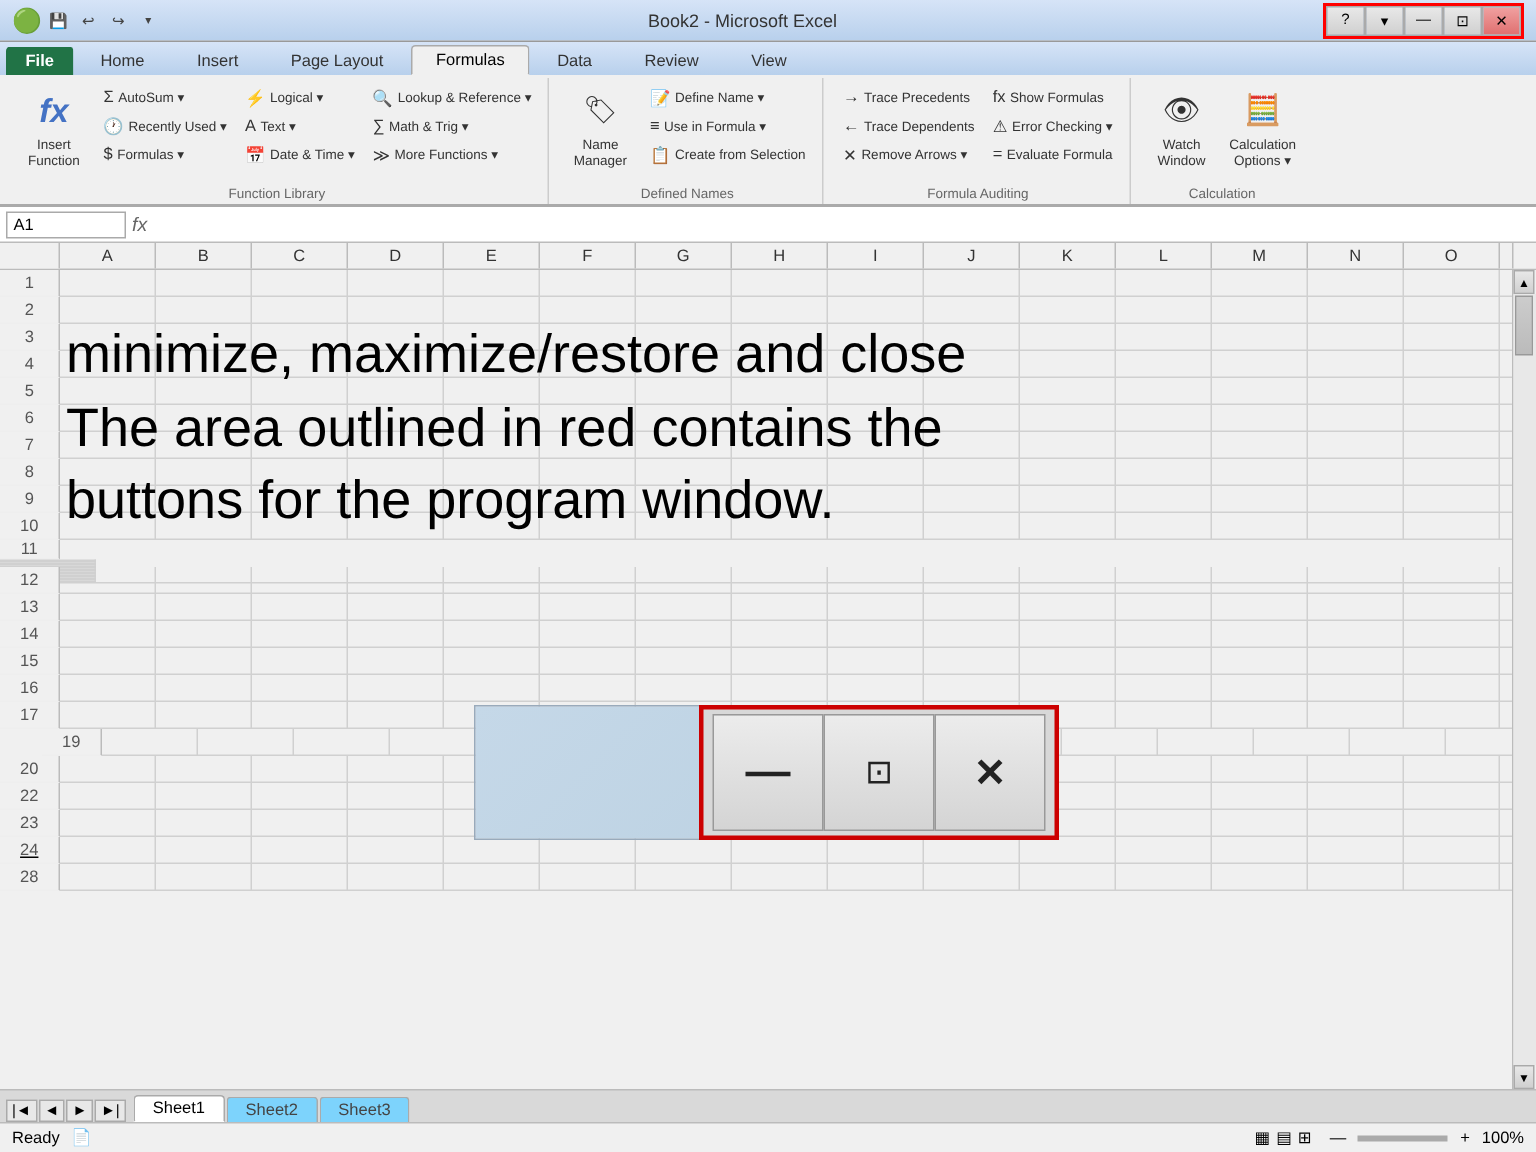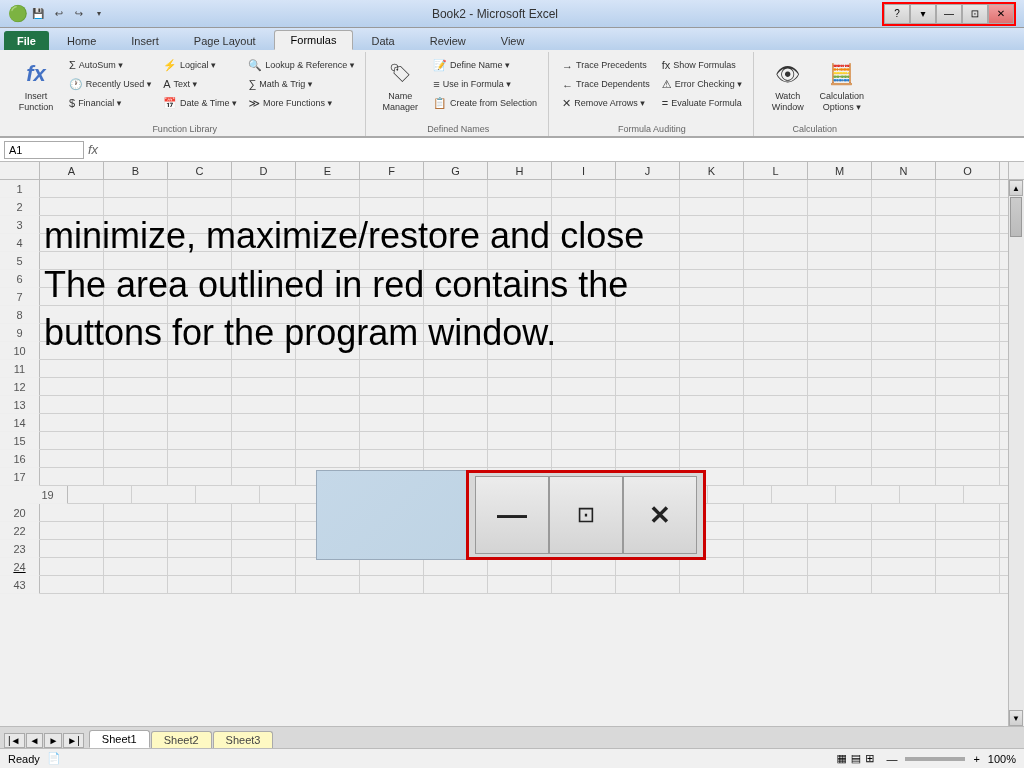--- a/index.html
+++ b/index.html
@@ -198,21 +198,21 @@
       padding: 0 4px;
       gap: 1px;
     }
     .sheet-tab {
       padding: 2px 12px;
       font-size: 11px;
       border: 1px solid #aaa;
       border-bottom: none;
       border-radius: 3px 3px 0 0;
       cursor: pointer;
-      background: #fef9c3;
+      background: #7dd3fc;
       color: #444;
     }
     .sheet-tab.active {
       background: white;
       color: #000;
       border-bottom: 1px solid white;
     }
     .sheet-nav { display: flex; align-items: center; gap: 1px; margin-right: 4px; }
     .sheet-nav-btn { font-size: 10px; cursor: pointer; padding: 1px 3px; border: 1px solid #aaa; background: #e8e8e8; }
   </style>
@@ -262,21 +262,21 @@
         <div class="rb-small">
           <span class="rb-small-icon">Σ</span>
           <span>AutoSum ▾</span>
         </div>
         <div class="rb-small">
           <span class="rb-small-icon">🕐</span>
           <span>Recently Used ▾</span>
         </div>
         <div class="rb-small">
           <span class="rb-small-icon">$</span>
-          <span>Financial ▾</span>
+          <span>Formulas ▾</span>
         </div>
       </div>
       <div class="rb-col">
         <div class="rb-small">
           <span class="rb-small-icon">⚡</span>
           <span>Logical ▾</span>
         </div>
         <div class="rb-small">
           <span class="rb-small-icon">A</span>
           <span>Text ▾</span>
@@ -594,21 +594,21 @@
             <div style="width: 64px; min-width: 64px; border-right: 1px solid rgb(208, 208, 208); border-bottom: 1px solid rgb(208, 208, 208); font-size: 11px; padding: 0px 2px; overflow: hidden;"></div>
             <div style="width: 64px; min-width: 64px; border-right: 1px solid rgb(208, 208, 208); border-bottom: 1px solid rgb(208, 208, 208); font-size: 11px; padding: 0px 2px; overflow: hidden;"></div>
             <div style="width: 64px; min-width: 64px; border-right: 1px solid rgb(208, 208, 208); border-bottom: 1px solid rgb(208, 208, 208); font-size: 11px; padding: 0px 2px; overflow: hidden;"></div>
             <div style="width: 64px; min-width: 64px; border-right: 1px solid rgb(208, 208, 208); border-bottom: 1px solid rgb(208, 208, 208); font-size: 11px; padding: 0px 2px; overflow: hidden;"></div>
             <div style="width: 64px; min-width: 64px; border-right: 1px solid rgb(208, 208, 208); border-bottom: 1px solid rgb(208, 208, 208); font-size: 11px; padding: 0px 2px; overflow: hidden;"></div>
             <div style="width: 64px; min-width: 64px; border-right: 1px solid rgb(208, 208, 208); border-bottom: 1px solid rgb(208, 208, 208); font-size: 11px; padding: 0px 2px; overflow: hidden;"></div>
             <div style="width: 64px; min-width: 64px; border-right: 1px solid rgb(208, 208, 208); border-bottom: 1px solid rgb(208, 208, 208); font-size: 11px; padding: 0px 2px; overflow: hidden;"></div>
             <div style="width: 64px; min-width: 64px; border-right: 1px solid rgb(208, 208, 208); border-bottom: 1px solid rgb(208, 208, 208); font-size: 11px; padding: 0px 2px; overflow: hidden;"></div>
             <div style="flex: 1 1 0%; border-bottom: 1px solid rgb(208, 208, 208);"></div>
           </div>
-          <div style="display: flex; height: 18px;">
+          <div style="display: flex; height: 18px; flex-direction: column;">
             <div style="width: 40px; min-width: 40px; background: rgb(240, 240, 240); border-right: 1px solid rgb(187, 187, 187); border-bottom: 1px solid rgb(238, 238, 238); font-size: 11px; display: flex; align-items: center; justify-content: center; color: rgb(85, 85, 85);">11</div>
             <div style="width: 64px; min-width: 64px; border-right: 1px solid rgb(208, 208, 208); border-bottom: 1px solid rgb(208, 208, 208); font-size: 11px; padding: 0px 2px; overflow: hidden;"></div>
             <div style="width: 64px; min-width: 64px; border-right: 1px solid rgb(208, 208, 208); border-bottom: 1px solid rgb(208, 208, 208); font-size: 11px; padding: 0px 2px; overflow: hidden;"></div>
             <div style="width: 64px; min-width: 64px; border-right: 1px solid rgb(208, 208, 208); border-bottom: 1px solid rgb(208, 208, 208); font-size: 11px; padding: 0px 2px; overflow: hidden;"></div>
             <div style="width: 64px; min-width: 64px; border-right: 1px solid rgb(208, 208, 208); border-bottom: 1px solid rgb(208, 208, 208); font-size: 11px; padding: 0px 2px; overflow: hidden;"></div>
             <div style="width: 64px; min-width: 64px; border-right: 1px solid rgb(208, 208, 208); border-bottom: 1px solid rgb(208, 208, 208); font-size: 11px; padding: 0px 2px; overflow: hidden;"></div>
             <div style="width: 64px; min-width: 64px; border-right: 1px solid rgb(208, 208, 208); border-bottom: 1px solid rgb(208, 208, 208); font-size: 11px; padding: 0px 2px; overflow: hidden;"></div>
             <div style="width: 64px; min-width: 64px; border-right: 1px solid rgb(208, 208, 208); border-bottom: 1px solid rgb(208, 208, 208); font-size: 11px; padding: 0px 2px; overflow: hidden;"></div>
             <div style="width: 64px; min-width: 64px; border-right: 1px solid rgb(208, 208, 208); border-bottom: 1px solid rgb(208, 208, 208); font-size: 11px; padding: 0px 2px; overflow: hidden;"></div>
             <div style="width: 64px; min-width: 64px; border-right: 1px solid rgb(208, 208, 208); border-bottom: 1px solid rgb(208, 208, 208); font-size: 11px; padding: 0px 2px; overflow: hidden;"></div>
@@ -823,21 +823,21 @@
             <div style="width: 64px; min-width: 64px; border-right: 1px solid rgb(208, 208, 208); border-bottom: 1px solid rgb(208, 208, 208); font-size: 11px; padding: 0px 2px; overflow: hidden;"></div>
             <div style="width: 64px; min-width: 64px; border-right: 1px solid rgb(208, 208, 208); border-bottom: 1px solid rgb(208, 208, 208); font-size: 11px; padding: 0px 2px; overflow: hidden;"></div>
             <div style="width: 64px; min-width: 64px; border-right: 1px solid rgb(208, 208, 208); border-bottom: 1px solid rgb(208, 208, 208); font-size: 11px; padding: 0px 2px; overflow: hidden;"></div>
             <div style="width: 64px; min-width: 64px; border-right: 1px solid rgb(208, 208, 208); border-bottom: 1px solid rgb(208, 208, 208); font-size: 11px; padding: 0px 2px; overflow: hidden;"></div>
             <div style="width: 64px; min-width: 64px; border-right: 1px solid rgb(208, 208, 208); border-bottom: 1px solid rgb(208, 208, 208); font-size: 11px; padding: 0px 2px; overflow: hidden;"></div>
             <div style="width: 64px; min-width: 64px; border-right: 1px solid rgb(208, 208, 208); border-bottom: 1px solid rgb(208, 208, 208); font-size: 11px; padding: 0px 2px; overflow: hidden;"></div>
             <div style="width: 64px; min-width: 64px; border-right: 1px solid rgb(208, 208, 208); border-bottom: 1px solid rgb(208, 208, 208); font-size: 11px; padding: 0px 2px; overflow: hidden;"></div>
             <div style="flex: 1 1 0%; border-bottom: 1px solid rgb(208, 208, 208);"></div>
           </div>
           <div style="display: flex; height: 18px;">
-            <div style="width: 40px; min-width: 40px; background: rgb(240, 240, 240); border-right: 1px solid rgb(187, 187, 187); border-bottom: 1px solid rgb(238, 238, 238); font-size: 11px; display: flex; align-items: center; justify-content: center; color: rgb(85, 85, 85);">43</div>
+            <div style="width: 40px; min-width: 40px; background: rgb(240, 240, 240); border-right: 1px solid rgb(187, 187, 187); border-bottom: 1px solid rgb(238, 238, 238); font-size: 11px; display: flex; align-items: center; justify-content: center; color: rgb(85, 85, 85);">28</div>
             <div style="width: 64px; min-width: 64px; border-right: 1px solid rgb(208, 208, 208); border-bottom: 1px solid rgb(208, 208, 208); font-size: 11px; padding: 0px 2px; overflow: hidden;"></div>
             <div style="width: 64px; min-width: 64px; border-right: 1px solid rgb(208, 208, 208); border-bottom: 1px solid rgb(208, 208, 208); font-size: 11px; padding: 0px 2px; overflow: hidden;"></div>
             <div style="width: 64px; min-width: 64px; border-right: 1px solid rgb(208, 208, 208); border-bottom: 1px solid rgb(208, 208, 208); font-size: 11px; padding: 0px 2px; overflow: hidden;"></div>
             <div style="width: 64px; min-width: 64px; border-right: 1px solid rgb(208, 208, 208); border-bottom: 1px solid rgb(208, 208, 208); font-size: 11px; padding: 0px 2px; overflow: hidden;"></div>
             <div style="width: 64px; min-width: 64px; border-right: 1px solid rgb(208, 208, 208); border-bottom: 1px solid rgb(208, 208, 208); font-size: 11px; padding: 0px 2px; overflow: hidden;"></div>
             <div style="width: 64px; min-width: 64px; border-right: 1px solid rgb(208, 208, 208); border-bottom: 1px solid rgb(208, 208, 208); font-size: 11px; padding: 0px 2px; overflow: hidden;"></div>
             <div style="width: 64px; min-width: 64px; border-right: 1px solid rgb(208, 208, 208); border-bottom: 1px solid rgb(208, 208, 208); font-size: 11px; padding: 0px 2px; overflow: hidden;"></div>
             <div style="width: 64px; min-width: 64px; border-right: 1px solid rgb(208, 208, 208); border-bottom: 1px solid rgb(208, 208, 208); font-size: 11px; padding: 0px 2px; overflow: hidden;"></div>
             <div style="width: 64px; min-width: 64px; border-right: 1px solid rgb(208, 208, 208); border-bottom: 1px solid rgb(208, 208, 208); font-size: 11px; padding: 0px 2px; overflow: hidden;"></div>
             <div style="width: 64px; min-width: 64px; border-right: 1px solid rgb(208, 208, 208); border-bottom: 1px solid rgb(208, 208, 208); font-size: 11px; padding: 0px 2px; overflow: hidden;"></div>

